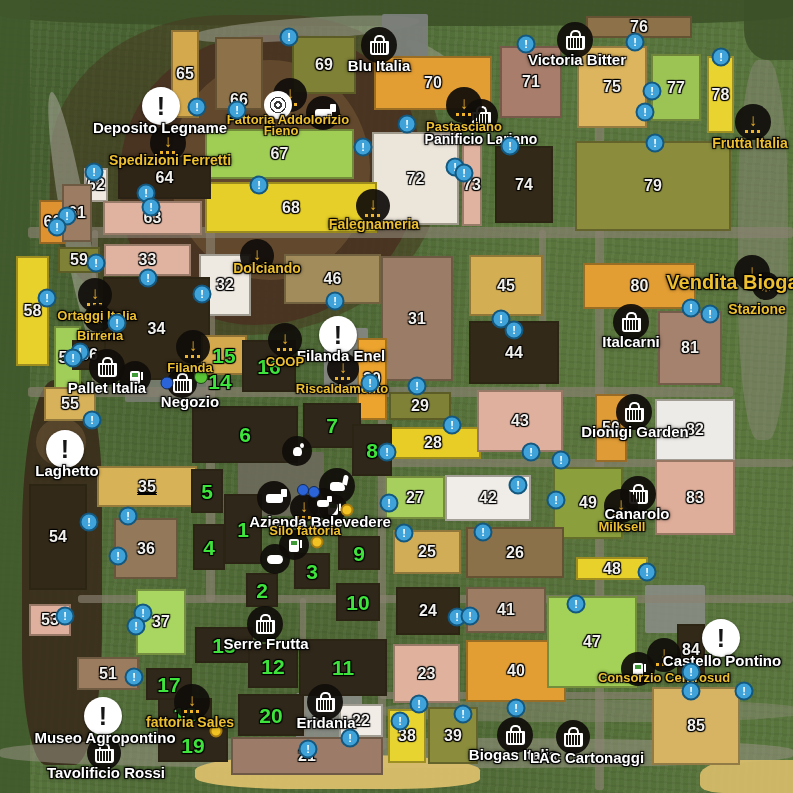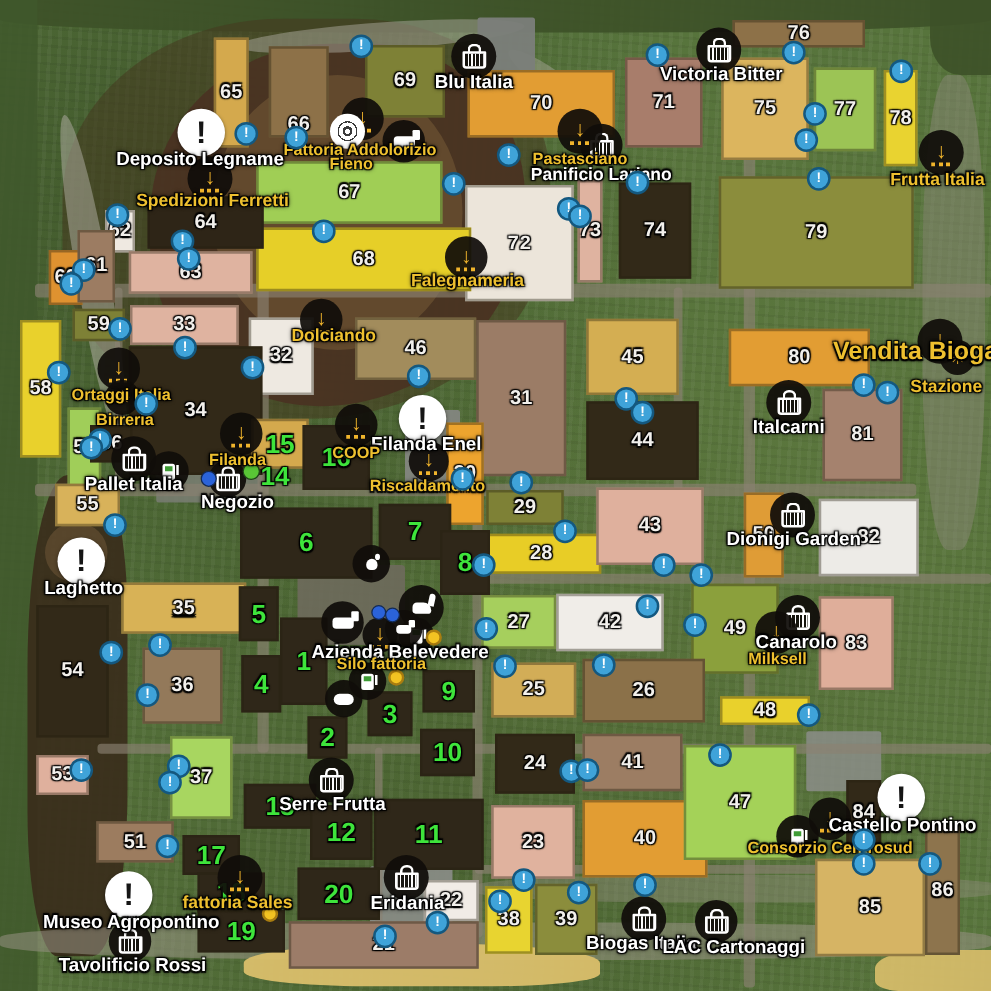--- a/index.html
+++ b/index.html
@@ -132,21 +132,21 @@
     </div>
     <div class="field" style="left: 707px; top: 56px; width: 27px; height: 77px; background: rgb(233, 211, 48);">
       <span class="fnum">78</span>
     </div>
     <div class="field" style="left: 575px; top: 141px; width: 156px; height: 90px; background: rgb(139, 141, 60);">
       <span class="fnum">79</span>
     </div>
     <div class="field" style="left: 495px; top: 146px; width: 58px; height: 77px; background: rgb(50, 41, 24);">
       <span class="fnum">74</span>
     </div>
-    <div class="field" style="left: 372px; top: 148px; width: 87px; height: 93px; background: rgb(236, 229, 218); font-family: Liberation Mono, monospace;">
+    <div class="field" style="left: 372px; top: 132px; width: 87px; height: 93px; background: rgb(236, 229, 218);">
       <span class="fnum">72</span>
     </div>
     <div class="field" style="left: 462px; top: 144px; width: 20px; height: 82px; background: rgb(223, 179, 160);">
       <span class="fnum">73</span>
     </div>
     <div class="field" style="left: 205px; top: 129px; width: 149px; height: 50px; background: rgb(160, 206, 85);">
       <span class="fnum">67</span>
     </div>
     <div class="field" style="left: 205px; top: 182px; width: 172px; height: 51px; background: rgb(230, 207, 40);">
       <span class="fnum">68</span>
@@ -228,21 +228,21 @@
     </div>
     <div class="field" style="left: 385px; top: 476px; width: 60px; height: 43px; background: rgb(166, 207, 93);">
       <span class="fnum">27</span>
     </div>
     <div class="field" style="left: 445px; top: 475px; width: 86px; height: 46px; background: rgb(240, 237, 232);">
       <span class="fnum">42</span>
     </div>
     <div class="field" style="left: 553px; top: 467px; width: 70px; height: 72px; background: rgb(139, 160, 60);">
       <span class="fnum">49</span>
     </div>
-    <div class="field" style="left: 655px; top: 477px; width: 60px; height: 75px; background: rgb(223, 174, 154); text-align: center;">
+    <div class="field" style="left: 655px; top: 460px; width: 80px; height: 75px; background: rgb(223, 174, 154); text-align: center;">
       <span class="fnum">83</span>
     </div>
     <div class="field" style="left: 393px; top: 530px; width: 68px; height: 44px; background: rgb(210, 173, 87);">
       <span class="fnum">25</span>
     </div>
     <div class="field" style="left: 466px; top: 527px; width: 98px; height: 51px; background: rgb(139, 113, 73);">
       <span class="fnum">26</span>
     </div>
     <div class="field" style="left: 576px; top: 557px; width: 72px; height: 23px; background: rgb(233, 209, 44);">
       <span class="fnum">48</span>
@@ -278,23 +278,20 @@
       <span class="fnum">40</span>
     </div>
     <div class="field" style="left: 547px; top: 596px; width: 90px; height: 92px; background: rgb(164, 210, 88);">
       <span class="fnum">47</span>
     </div>
     <div class="field" style="left: 677px; top: 624px; width: 28px; height: 52px; background: rgb(50, 41, 24);">
       <span class="fnum">84</span>
     </div>
     <div class="field" style="left: 652px; top: 687px; width: 88px; height: 78px; background: rgb(214, 180, 100);">
       <span class="fnum">85</span>
-    </div>
-    <div class="field" style="left: 740px; top: 662px; width: 28px; height: 102px; background: rgb(141, 116, 77);">
-      <span class="fnum">86</span>
     </div>
     <div class="field" style="left: 339px; top: 704px; width: 44px; height: 33px; background: rgb(241, 236, 230);">
       <span class="fnum">22</span>
     </div>
     <div class="field" style="left: 231px; top: 737px; width: 152px; height: 38px; background: rgb(156, 124, 104);">
       <span class="fnum">21</span>
     </div>
     <div class="field" style="left: 388px; top: 709px; width: 38px; height: 54px; background: rgb(232, 212, 48);">
       <span class="fnum">38</span>
     </div>

